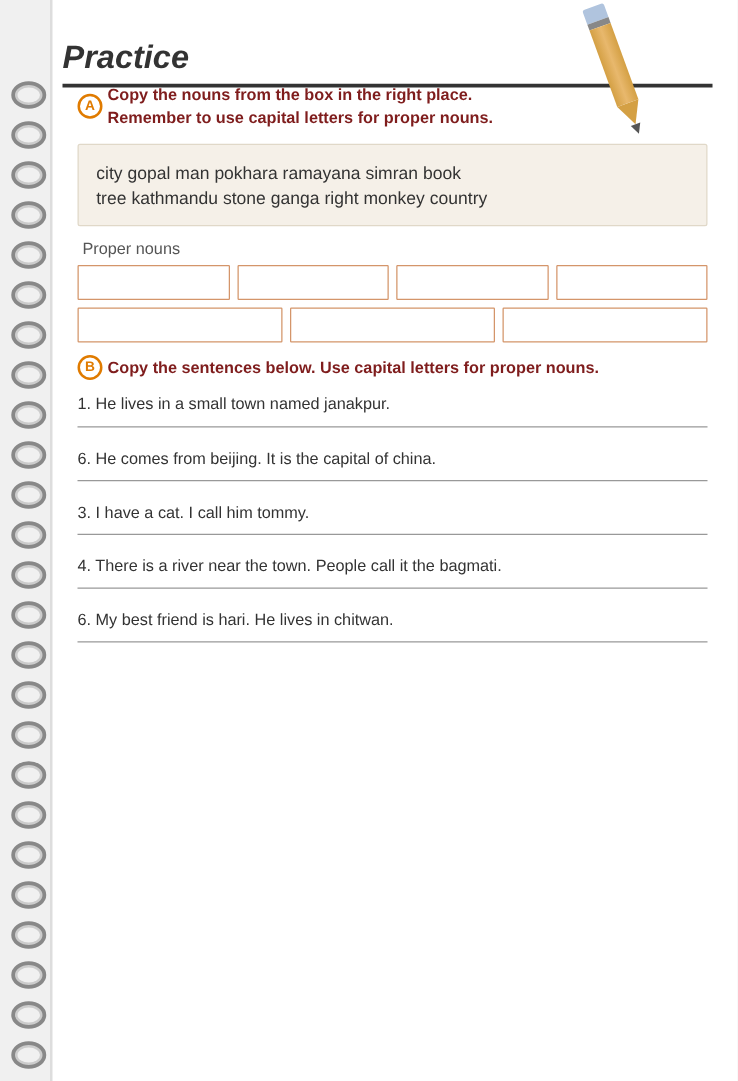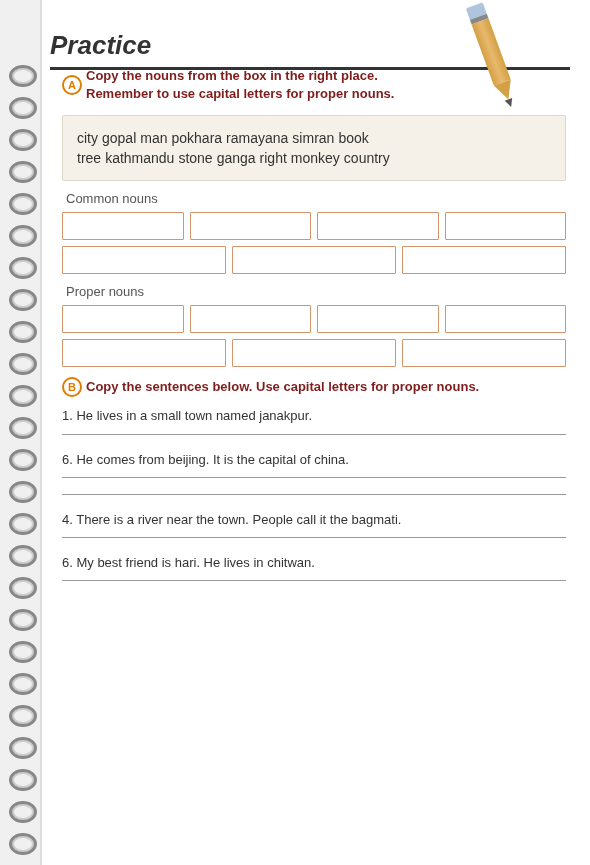--- a/index.html
+++ b/index.html
@@ -294,34 +294,20 @@
         <span class="word-item">kathmandu</span>
         <span class="word-item">stone</span>
         <span class="word-item">ganga</span>
         <span class="word-item">right</span>
         <span class="word-item">monkey</span>
         <span class="word-item">country</span>
       </div>
     </div>
 
     
-    <div class="noun-section">
-      <div class="noun-title">Common nouns</div>
-      <div class="input-grid">
-        <div class="answer-box"></div>
-        <div class="answer-box"></div>
-        <div class="answer-box"></div>
-        <div class="answer-box"></div>
-      </div>
-      <div class="input-grid-3">
-        <div class="answer-box"></div>
-        <div class="answer-box"></div>
-        <div class="answer-box"></div>
-      </div>
-    </div>
 
     
     <div class="noun-section">
       <div class="noun-title">Proper nouns</div>
       <div class="input-grid">
         <div class="answer-box"></div>
         <div class="answer-box"></div>
         <div class="answer-box"></div>
         <div class="answer-box"></div>
       </div>
@@ -349,20 +335,23 @@
       </div>
 
       <div class="sentence-item">
         <div class="sentence-text">
           <span>6. He comes from beijing. It is the capital of china.</span>
         </div>
         <div class="sentence-line"></div>
       </div>
 
       <div class="sentence-item">
+        <div class="sentence-text">
+          <span>3. I have a cat. I call him tommy.</span>
+        </div>
         <div class="sentence-line"></div>
       </div>
 
       <div class="sentence-item">
         <div class="sentence-text">
           <span>4. There is a river near the town. People call it the bagmati.</span>
         </div>
         <div class="sentence-line"></div>
       </div>
 

